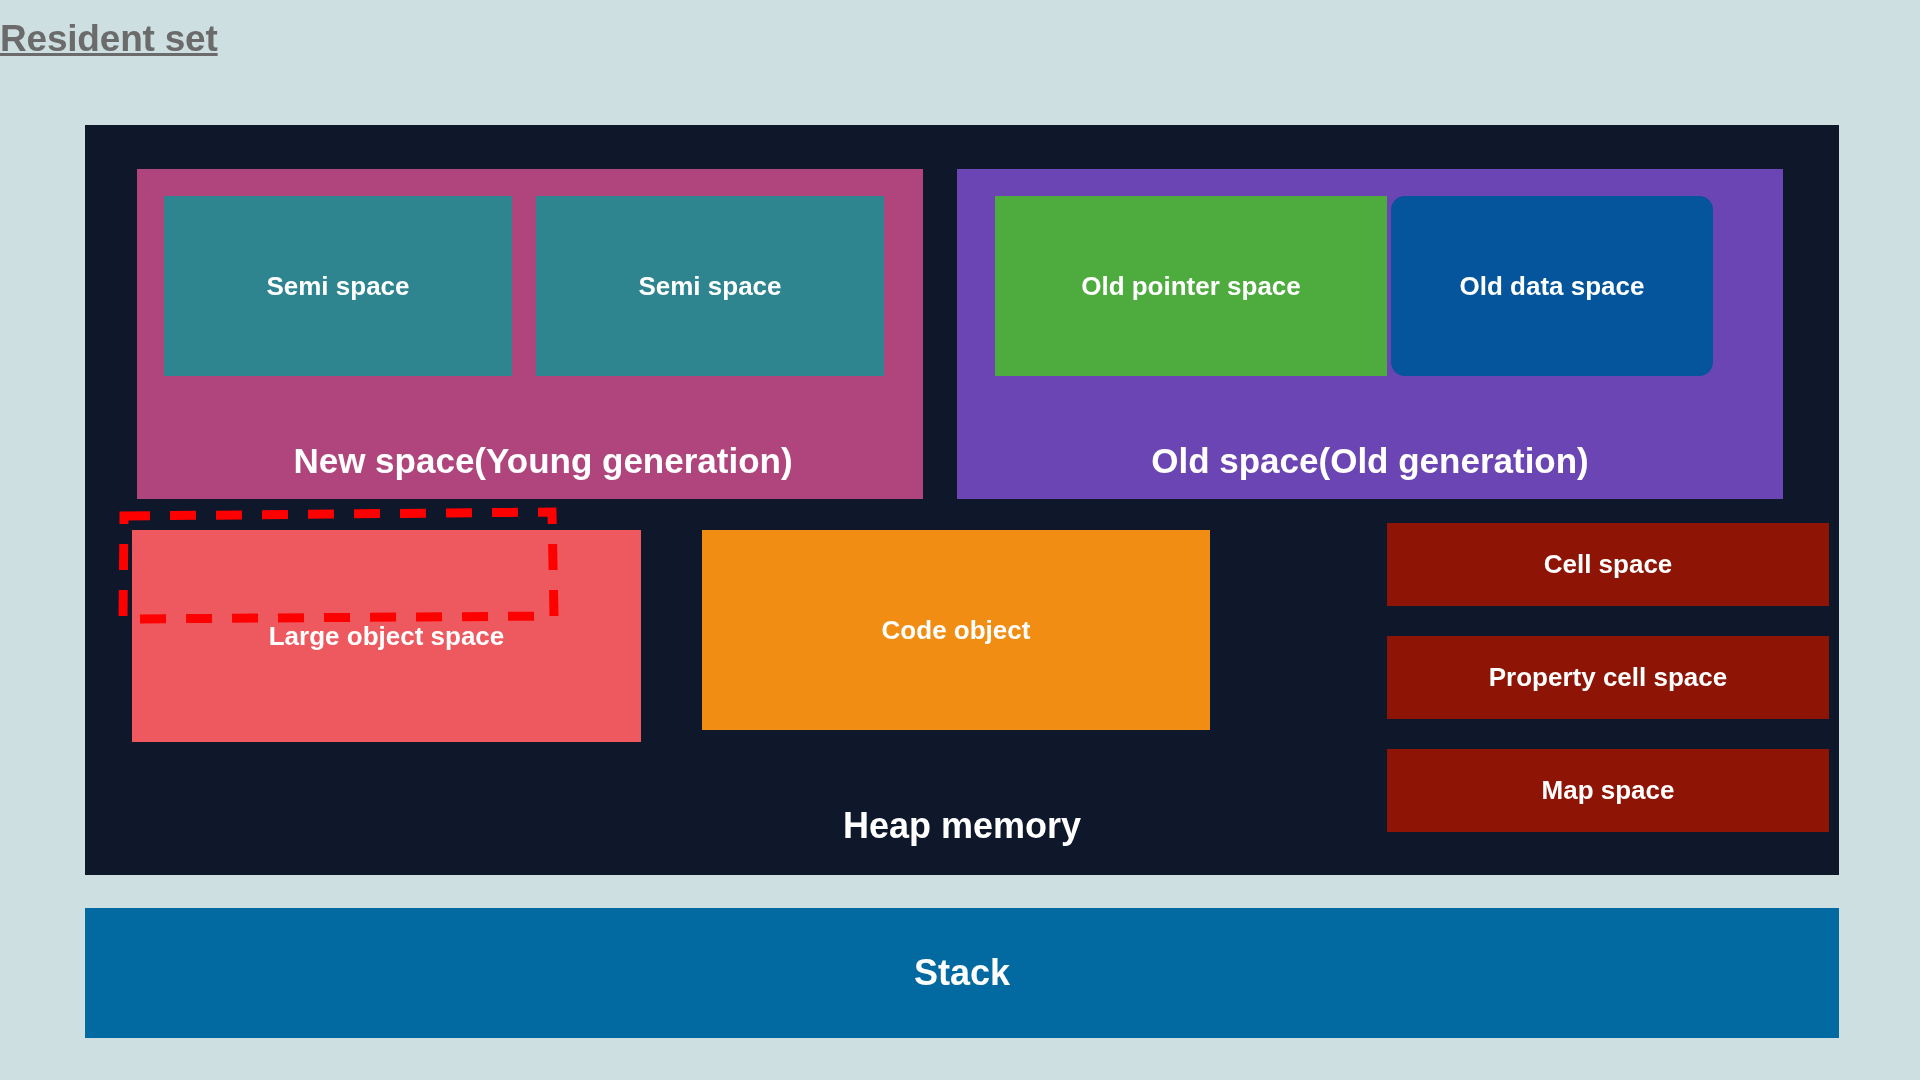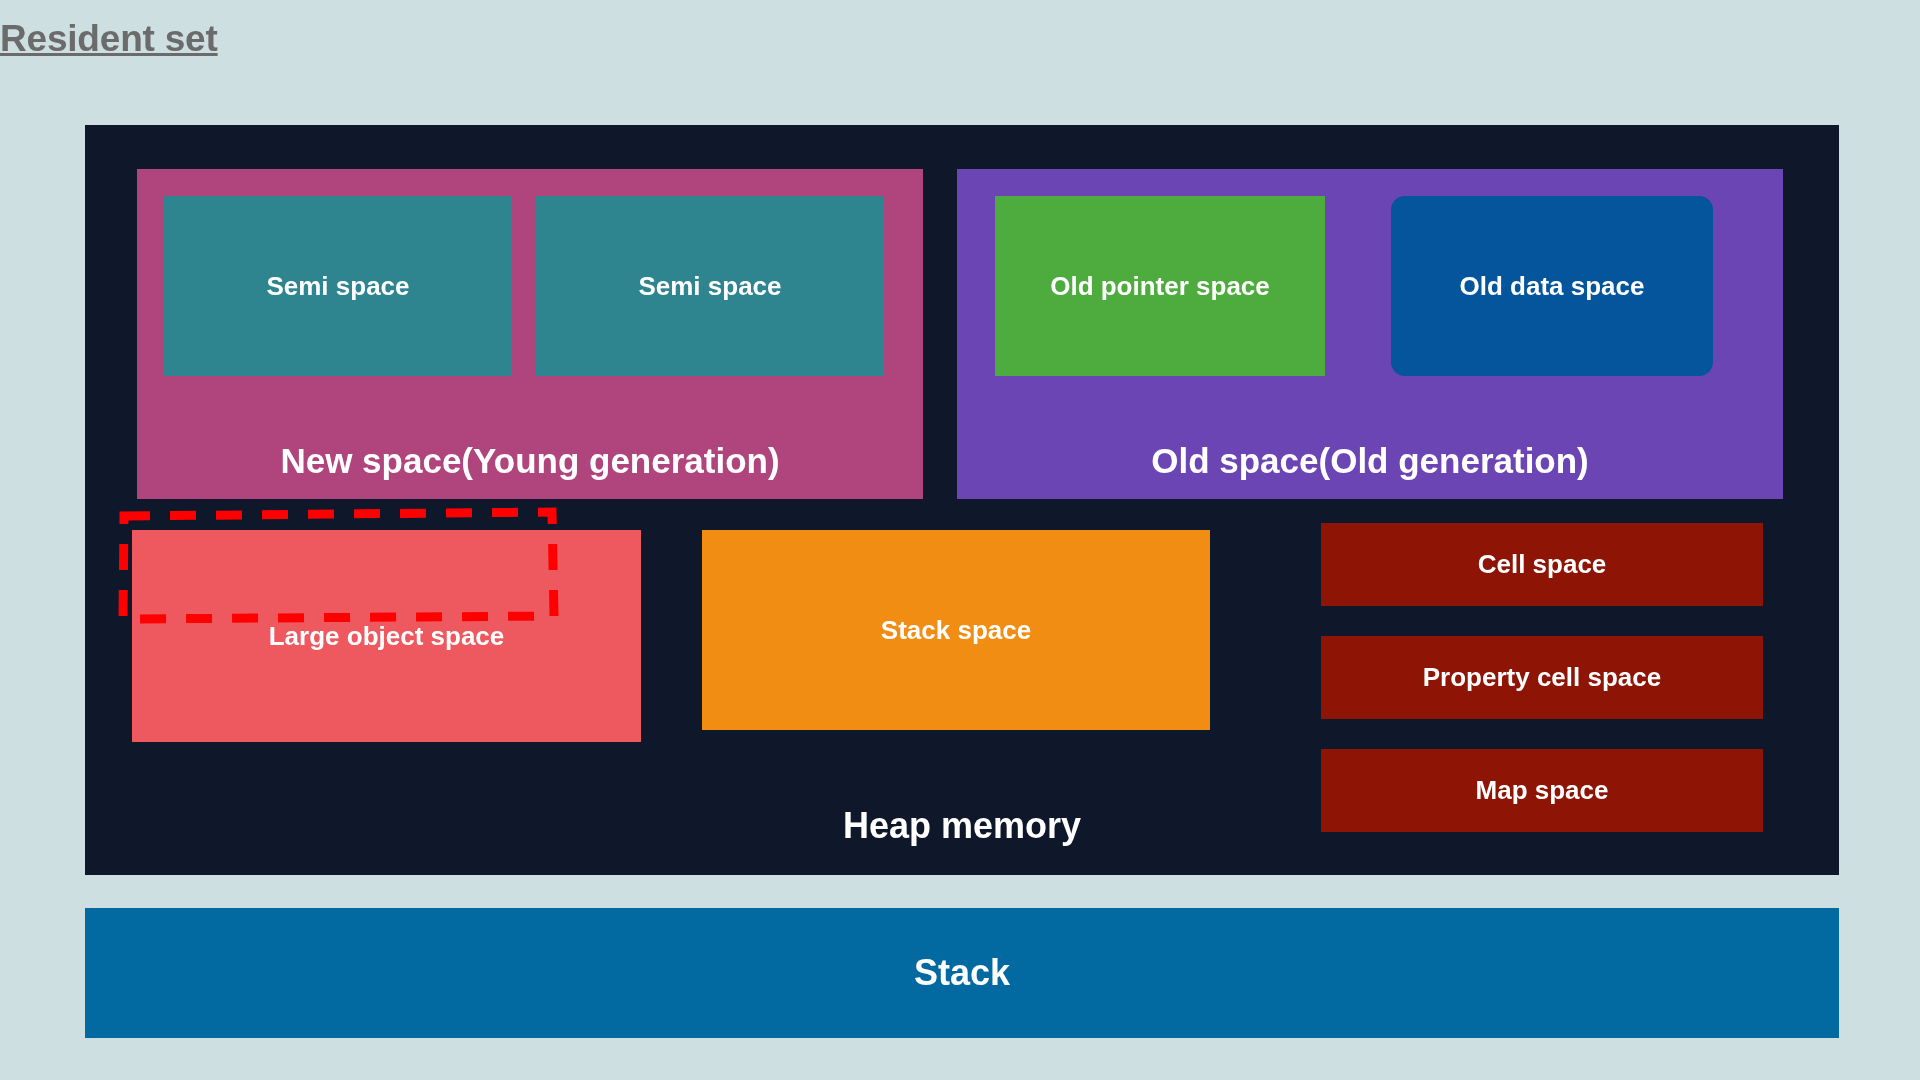--- a/index.html
+++ b/index.html
@@ -63,20 +63,21 @@
   }
   .newspace-label {
     position: absolute;
     left: 0;
     bottom: 18px;
     width: 100%;
     text-align: center;
     font-size: 35px;
     font-weight: bold;
     color: #ffffff;
+    padding-left: 13px;
   }
 
   
   .oldspace {
     position: absolute;
     left: 872px;
     top: 44px;
     width: 826px;
     height: 330px;
     background: #6c45b5;
@@ -100,21 +101,21 @@
     color: #ffffff;
     font-size: 26px;
     font-weight: bold;
     text-align: center;
     box-sizing: border-box;
   }
 
   .semi-a { left: 27px;  top: 27px; width: 348px; height: 180px; background: #2e848f; }
   .semi-b { left: 399px; top: 27px; width: 348px; height: 180px; background: #2e848f; }
 
-  .old-pointer { left: 38px;  top: 27px; width: 330px; height: 180px; background: #4eab3e; }
+  .old-pointer { left: 38px;  top: 27px; width: 392px; height: 180px; background: #4eab3e; }
   .old-data    { left: 434px; top: 27px; width: 322px; height: 180px; background: #05559c; border-radius: 14px; }
 
   
   .large-object {
     position: absolute;
     left: 47px;
     top: 405px;
     width: 509px;
     height: 212px;
     background: #ee585f;
@@ -152,21 +153,21 @@
     align-items: center;
     justify-content: center;
     color: #ffffff;
     font-size: 26px;
     font-weight: bold;
   }
 
   
   .stack-col {
     position: absolute;
-    left: 1236px;
+    left: 1302px;
     top: 398px;
     width: 442px;
   }
   .dark-box {
     width: 442px;
     height: 83px;
     background: #8e1405;
     display: flex;
     align-items: center;
     justify-content: center;
@@ -209,21 +210,21 @@
     </div>
 
     <div class="oldspace">
       <div class="inner-box old-pointer">Old pointer space</div>
       <div class="inner-box old-data">Old data space</div>
       <div class="oldspace-label">Old space(Old generation)</div>
     </div>
 
     <div class="large-object">Large object space</div>
 
-    <div class="code-space">Stack space</div>
+    <div class="code-space">Code object</div>
 
     <div class="stack-col">
       <div class="dark-box">Cell space</div>
       <div class="dark-box">Property cell space</div>
       <div class="dark-box">Map space</div>
     </div>
 
     <div class="heap-label">Heap memory</div>
   </div>
 

